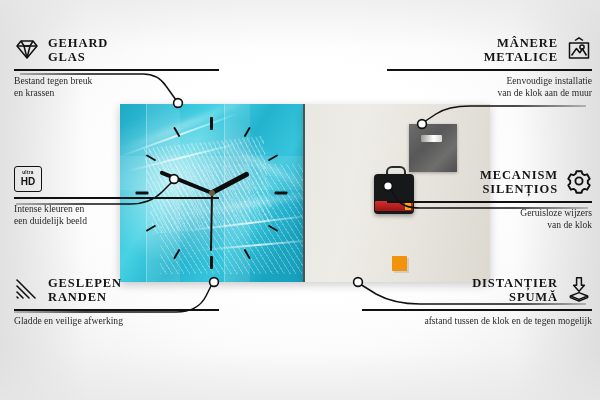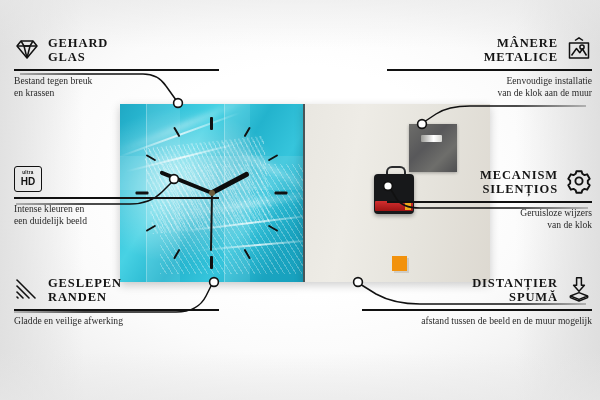--- a/index.html
+++ b/index.html
@@ -299,16 +299,16 @@
         <svg viewBox="0 0 26 26">
             <g fill="none" stroke="#111" stroke-width="1.5" stroke-linejoin="round">
           <path d="M10.6,1.8 h4.8 v7.4 h3.0 L13,15.2 7.6,9.2 h3.0 Z"></path>
           <path d="M13,16.6 L21.6,20 L13,23.4 L4.4,20 Z"></path>
           <path d="M4.4,20 v1.6 L13,25 l8.6,-3.4 V20"></path>
         </g>
           </svg>
       </span>
     </div>
     <div class="rule"></div>
-    <div class="desc">afstand tussen de beeld en de muur mogelijk</div>
+    <div class="desc">afstand tussen de klok en de tegen mogelijk</div>
   </div>
 
 </div>
 
 </body></html>

